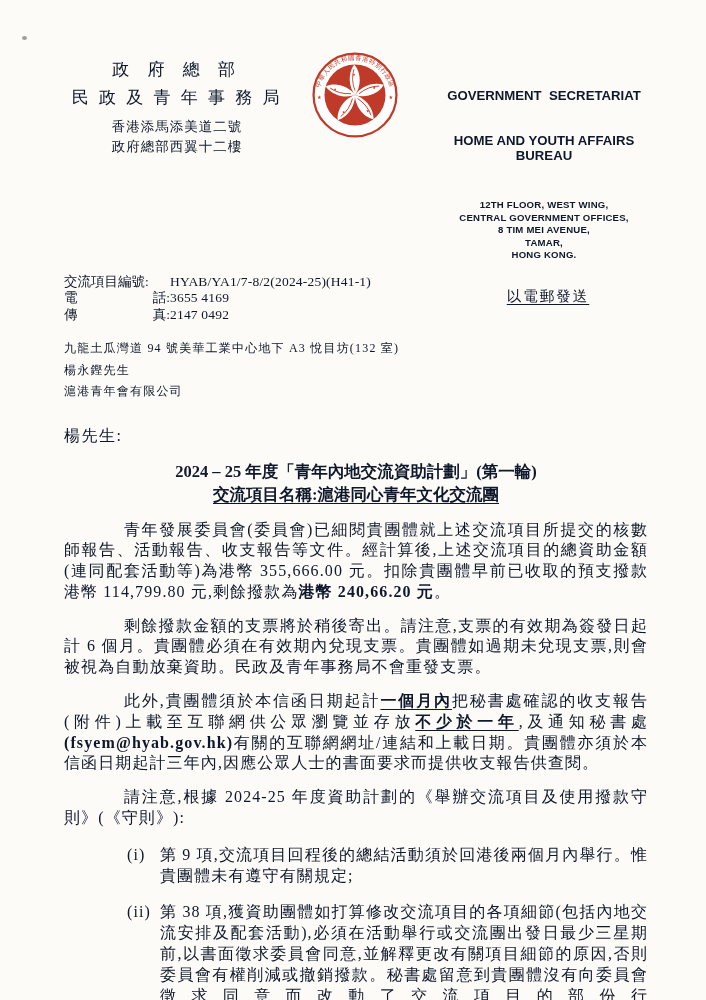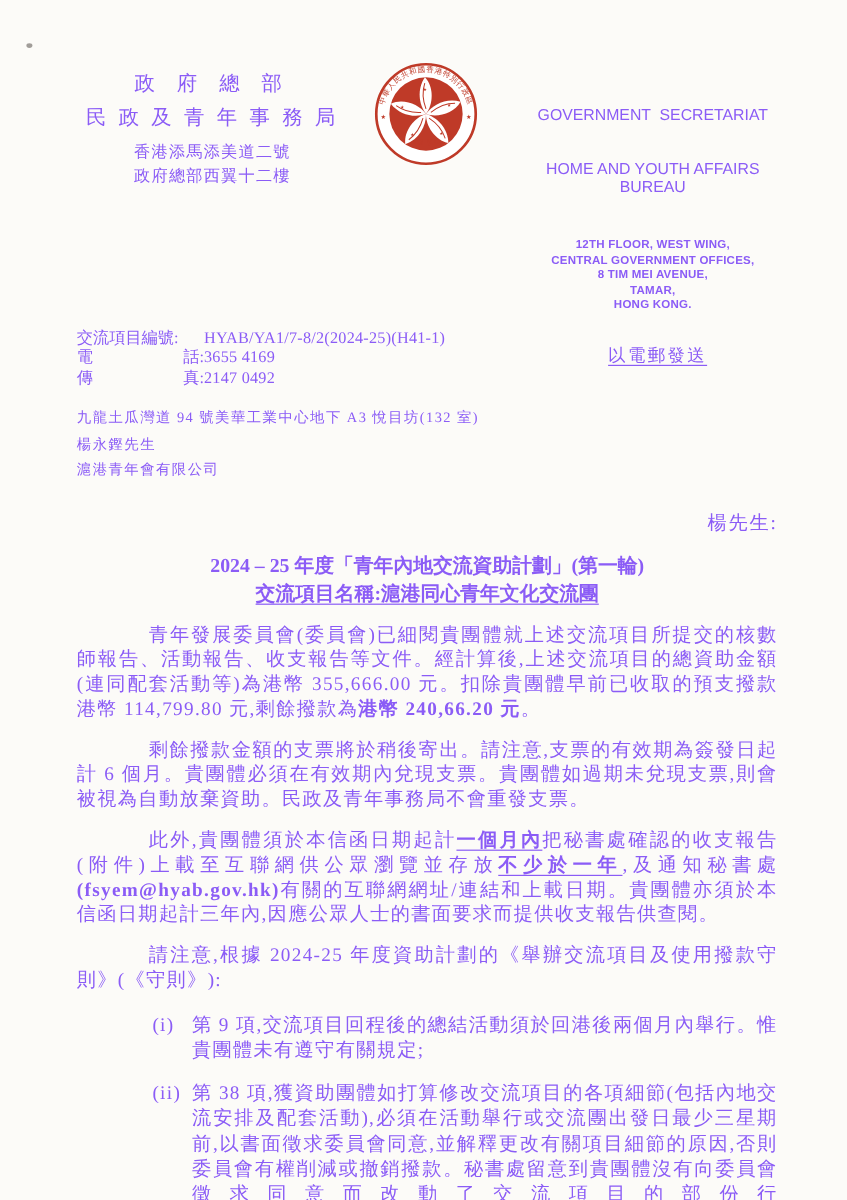--- a/index.html
+++ b/index.html
@@ -2,50 +2,50 @@
 <html><head>
 <meta charset="utf-8">
 <style>
   html,body{margin:0;padding:0;}
   body{background:#e8e8e8;}
   .page{
     position:relative;
     width:706px;height:1000px;
     margin:0 auto;
     background:#fcfbf8;
-    color:#8b5cf6;
+    color:#0f172a;
     font-family:"Liberation Serif","DejaVu Serif",serif;
     overflow:hidden;
   }
   .letter{padding:58px 58px 0 64px;}
 
   
   .header{display:flex;align-items:flex-start;}
   .header-left{width:226px;text-align:center;}
   .org1{font-size:17px;letter-spacing:7px;}
   .org2{font-size:17px;letter-spacing:3px;margin-top:5px;}
   .hl-addr{font-size:13.5px;margin-top:8px;line-height:20px;letter-spacing:1px;}
   .emblem-wrap{width:86px;flex:none;margin-left:22px;margin-top:-6px;}
   .header-right{flex:1;text-align:center;padding-left:42px;
     font-family:"Liberation Sans","DejaVu Sans",sans-serif;}
-  .hr-title{font-weight:normal;font-size:13.2px;line-height:15px;white-space:pre-wrap;}
+  .hr-title{font-weight:bold;font-size:13.2px;line-height:15px;white-space:pre-wrap;}
   .hr-addr{font-weight:bold;font-size:9.6px;line-height:12.5px;margin-top:6px;letter-spacing:.2px;}
 
   
   .ref-row{display:flex;margin-top:12px;gap:42px;}
   .ref-block{width:342px;font-size:13.5px;line-height:16.5px;}
   .ref-line{display:flex;}
   .rlabel{display:inline-flex;justify-content:space-between;width:106px;flex:none;}
   .rvalue{letter-spacing:.2px;}
   .email-wrap{flex:1;text-align:center;padding-top:13px;}
   .email-sent{font-size:14.5px;text-decoration:underline;text-underline-offset:3px;letter-spacing:2px;}
 
   
   .recipient{margin-top:15px;font-size:12px;line-height:21.5px;letter-spacing:1.2px;}
-  .salutation{margin-top:23px;font-size:16px;letter-spacing:1.5px;text-align:right;}
+  .salutation{margin-top:23px;font-size:16px;letter-spacing:1.5px;}
 
   
   .subject{margin-top:13px;text-align:center;font-weight:bold;font-size:16.5px;line-height:23.5px;}
   .subject .line2{text-decoration:underline;text-underline-offset:3px;}
 
   
   .para{margin:13px 0 0 0;font-size:16px;line-height:20.8px;
     text-align:justify;letter-spacing:1.1px;text-indent:60px;}
   .u{text-decoration:underline;text-underline-offset:3px;font-weight:bold;}
   .list{margin-top:14px;}

